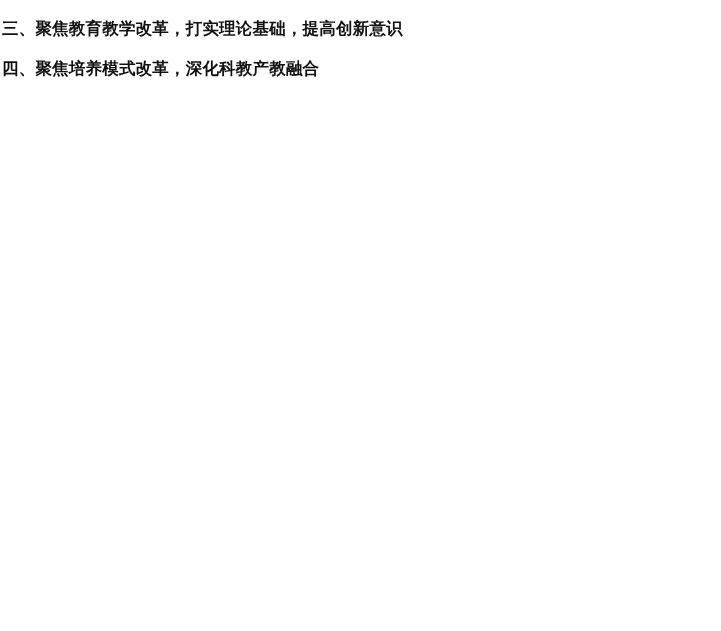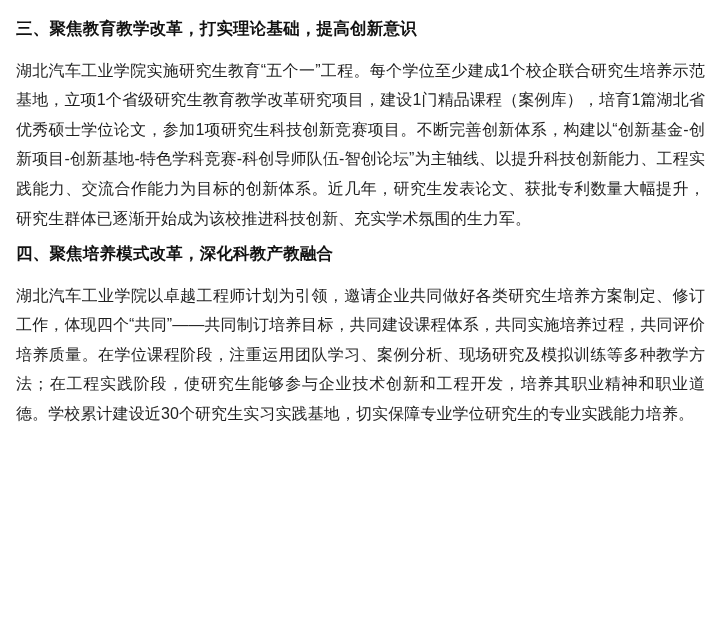--- a/index.html
+++ b/index.html
@@ -11,21 +11,21 @@
     height: 631px;
     background: #ffffff;
     font-family: "Liberation Sans", "DejaVu Sans", sans-serif;
     color: #1a1a1a;
     overflow: hidden;
   }
   .page {
     width: 721px;
     height: 631px;
     box-sizing: border-box;
-    padding: 8px 16px 0 16px;
+    padding: 8px 16px 0 2px;
   }
   .heading {
     font-size: 16.5px;
     font-weight: 700;
     color: #111111;
     line-height: 1.55;
     margin: 8px 0 14px 0;
     letter-spacing: 0.2px;
   }
   .para {
@@ -43,21 +43,19 @@
   .section + .section {
   }
 </style>
 </head>
 <body>
 
 <div class="page">
 
   <div class="section">
     <h2 class="heading">三、聚焦教育教学改革，打实理论基础，提高创新意识</h2>
-    <p class="para">湖北汽车工业学院实施研究生教育“五个一”工程。每个学位至少建成1个校企联合研究生培养示范基地，立项1个省级研究生教育教学改革研究项目，建设1门精品课程（案例库），培育1篇湖北省优秀硕士学位论文，参加1项研究生科技创新竞赛项目。不断完善创新体系，构建以“创新基金-创新项目-创新基地-特色学科竞赛-科创导师队伍-智创论坛”为主轴线、以提升科技创新能力、工程实践能力、交流合作能力为目标的创新体系。近几年，研究生发表论文、获批专利数量大幅提升，研究生群体已逐渐开始成为该校推进科技创新、充实学术氛围的生力军。</p>
   </div>
 
   <div class="section">
     <h2 class="heading">四、聚焦培养模式改革，深化科教产教融合</h2>
-    <p class="para">湖北汽车工业学院以卓越工程师计划为引领，邀请企业共同做好各类研究生培养方案制定、修订工作，体现四个“共同”——共同制订培养目标，共同建设课程体系，共同实施培养过程，共同评价培养质量。在学位课程阶段，注重运用团队学习、案例分析、现场研究及模拟训练等多种教学方法；在工程实践阶段，使研究生能够参与企业技术创新和工程开发，培养其职业精神和职业道德。学校累计建设近30个研究生实习实践基地，切实保障专业学位研究生的专业实践能力培养。</p>
   </div>
 
 </div>
 
 </body></html>

